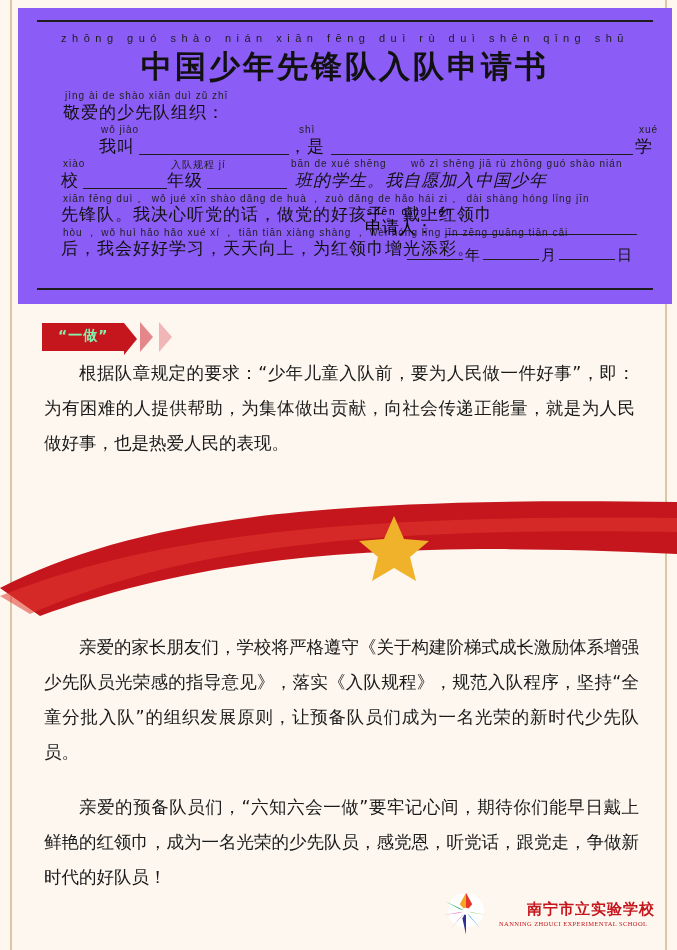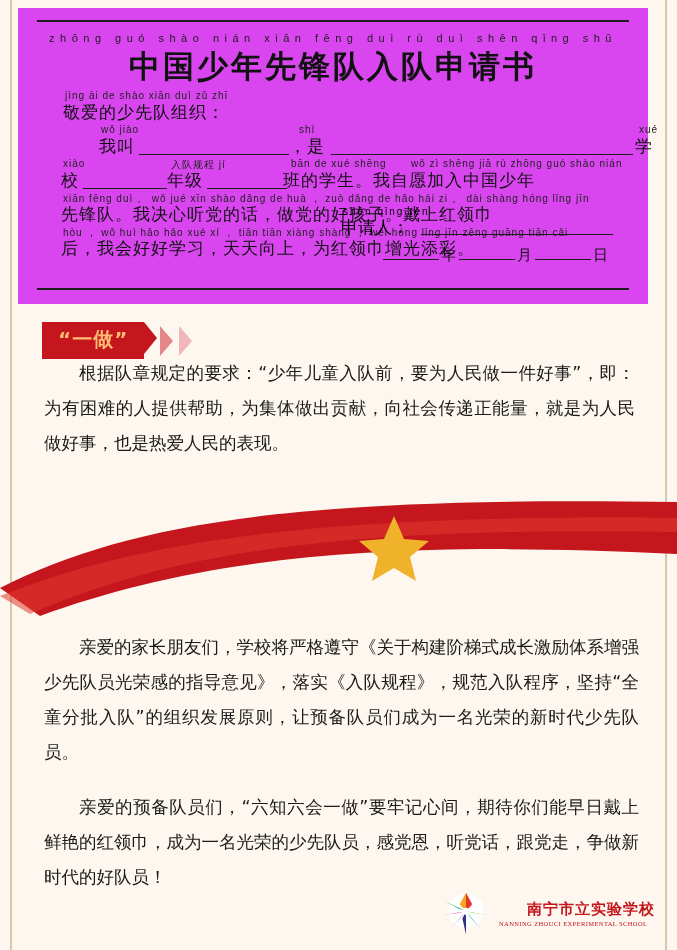--- a/index.html
+++ b/index.html
@@ -30,21 +30,22 @@
   .edge-rule.left { left: 10px; }
   .edge-rule.right { right: 10px; }
 
   
   .form-card {
     position: absolute;
     left: 18px;
     top: 8px;
     width: 630px;
     height: 296px;
-    background: #d946ef;
+    background: #8b5cf6;
+    padding-left: 24px;
   }
   .form-inner {
     position: absolute;
     left: 19px;
     top: 8px;
     right: 19px;
     bottom: 8px;
   }
   .rule-top {
     position: absolute;
@@ -163,23 +164,23 @@
   
   .tag-wrap {
     position: absolute;
     left: 42px;
     top: 322px;
     display: flex;
     align-items: center;
   }
   .tag {
     background: #c4161c;
-    color: #fdba74;
-    font-family: "DejaVu Sans", sans-serif;
-    font-size: 20px;
+    color: #86efac;
+    font-family: "DejaVu Sans", sans-serif;
+    font-size: 14px;
     font-weight: bold;
     padding: 4px 16px 6px 16px;
     letter-spacing: 1px;
     position: relative;
   }
   .tag:after {
     content: "";
     position: absolute;
     right: -13px;
     top: 0;
@@ -302,21 +303,21 @@
 
         <div class="line">
           <div class="py" style="left:4px;">xiào</div>
           <div class="py" style="left:112px;">入队规程   jí</div>
           <div class="py" style="left:232px;">bān   de   xué  shēng</div>
           <div class="py" style="left:352px;">wǒ   zì   shēng   jiā   rù   zhōng  guó  shào  nián</div>
           <div class="hz" style="left:2px;">校</div>
           <div class="blank" style="position:absolute;left:24px;top:30px;width:84px;"></div>
           <div class="hz" style="left:108px;">年级</div>
           <div class="blank" style="position:absolute;left:148px;top:30px;width:80px;"></div>
-          <div class="hz" style="left:224px;">班的学生。我自愿加入中国少年</div>
+          <div class="hz" style="left:236px;font-style:italic;">班的学生。我自愿加入中国少年</div>
         </div>
 
         <div class="line">
           <div class="py" style="left:4px;">xiān  fēng  duì 。 wǒ   jué  xīn  shào  dǎng  de  huà ， zuò  dǎng  de  hǎo  hái  zi 。  dài  shàng  hóng  lǐng  jīn</div>
           <div class="hz" style="left:2px;">先锋队。我决心听党的话，做党的好孩子。戴上红领巾</div>
         </div>
 
         <div class="line">
           <div class="py" style="left:4px;">hòu ， wǒ  huì  hǎo  hǎo  xué  xí ， tiān  tiān  xiàng shàng ， wèi hóng lǐng jīn  zēng guāng tiān  cǎi</div>
           <div class="hz" style="left:2px;">后，我会好好学习，天天向上，为红领巾增光添彩。</div>

